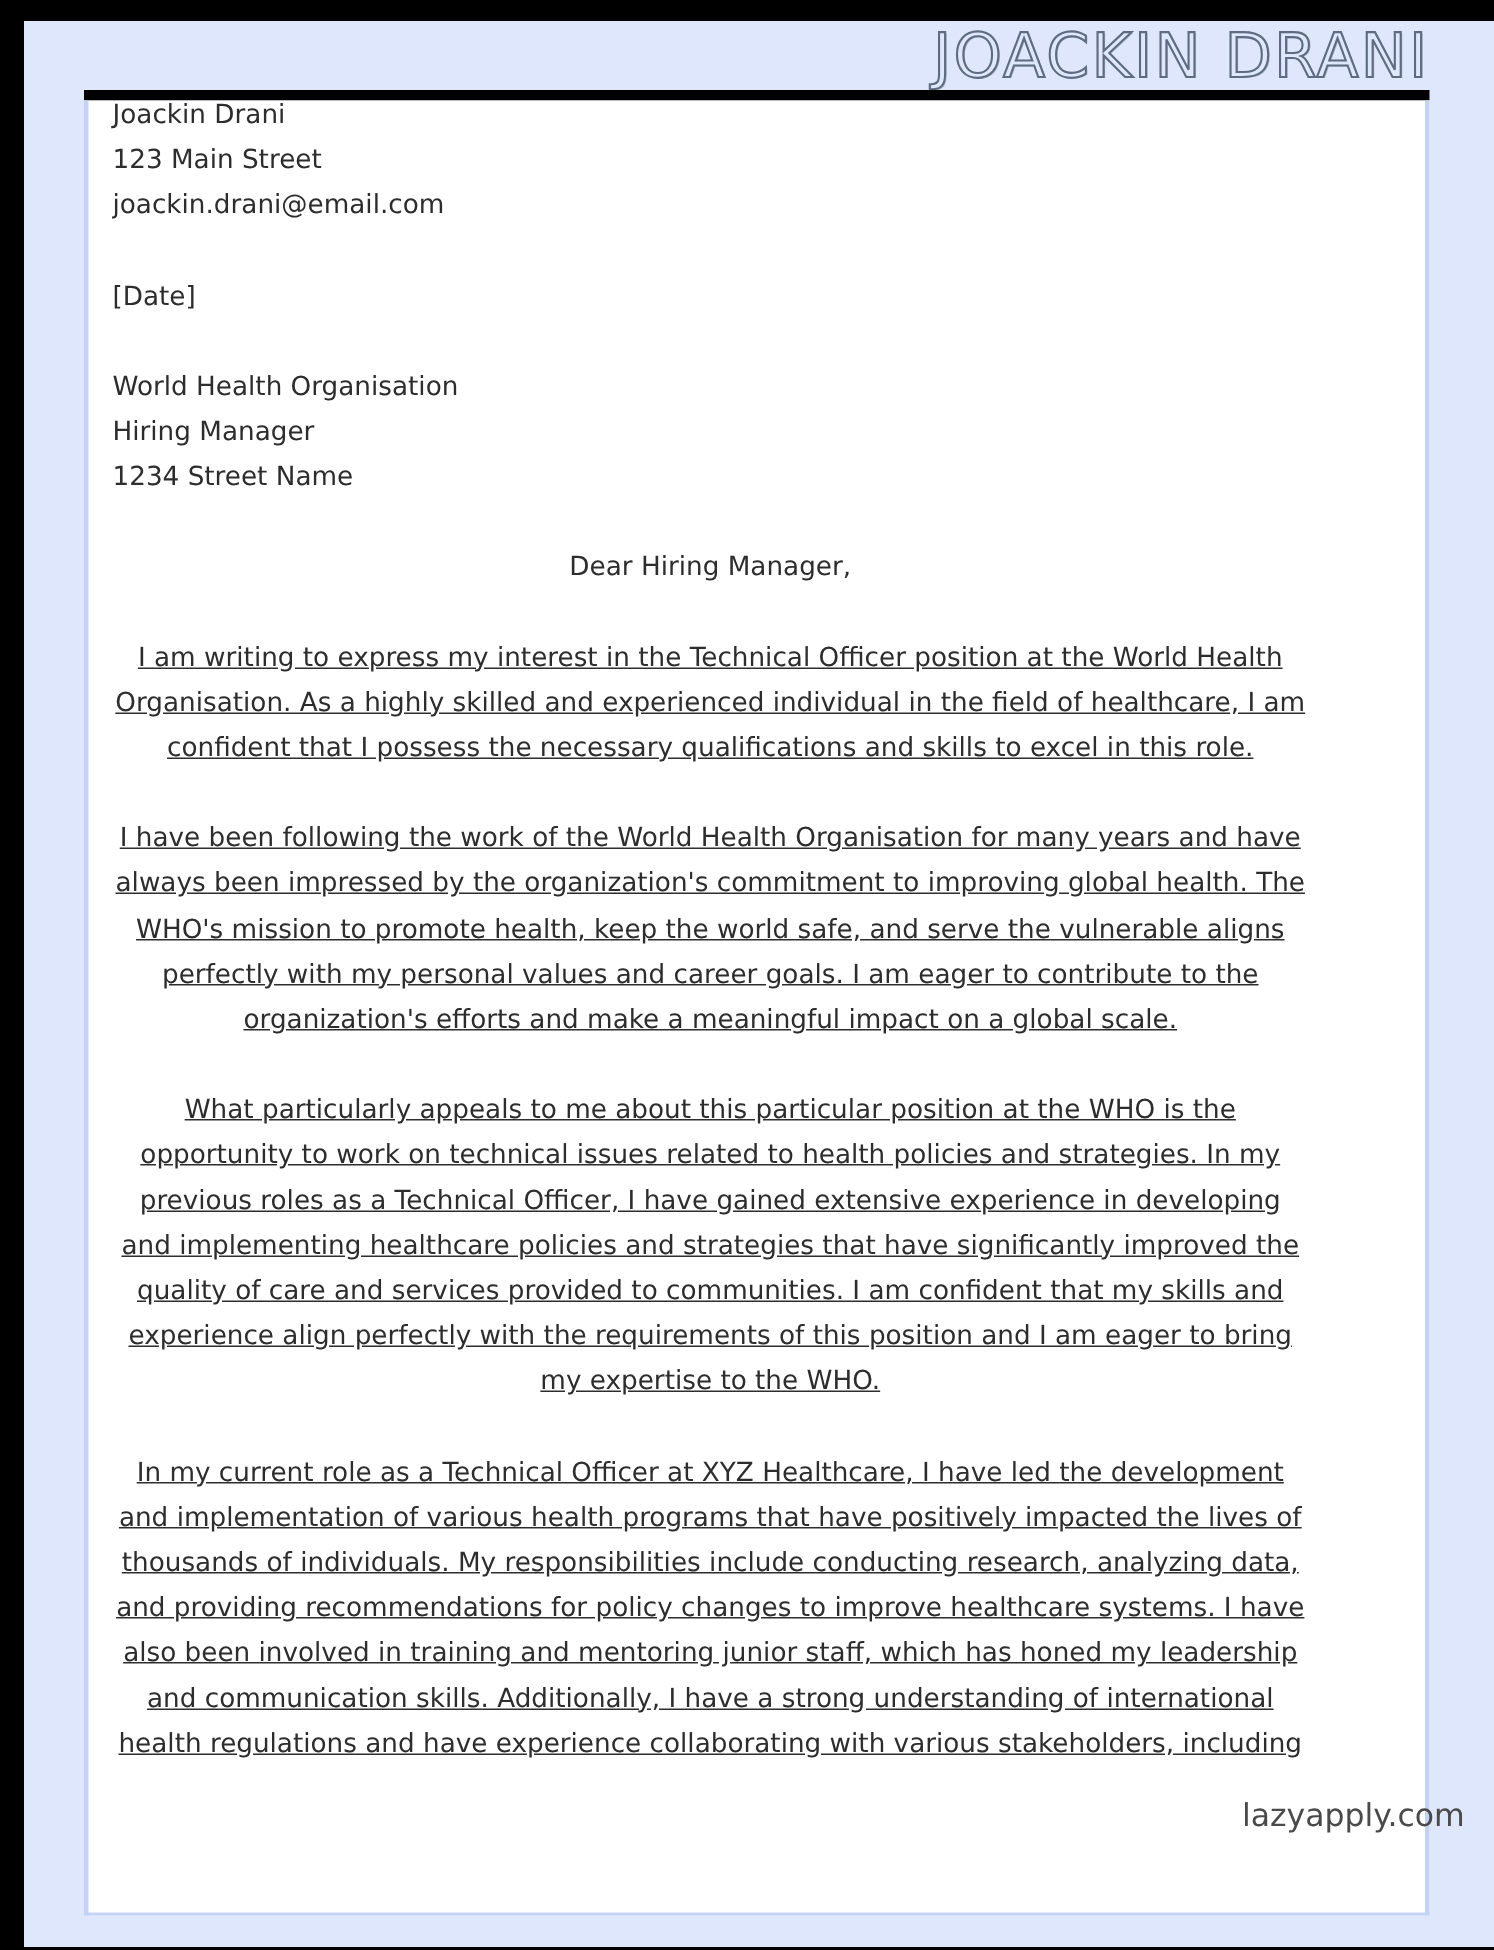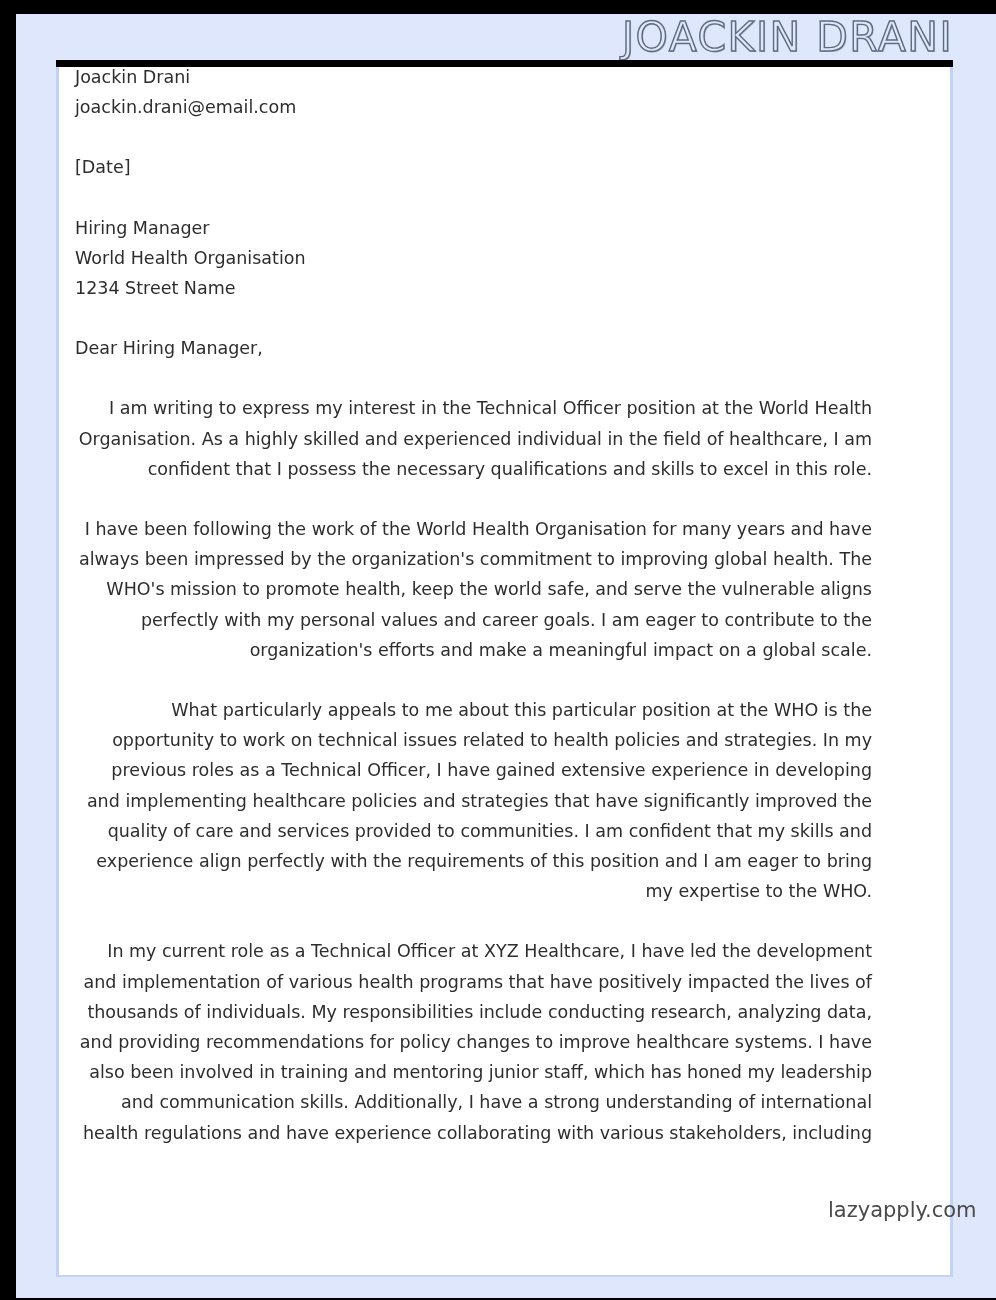--- a/index.html
+++ b/index.html
@@ -100,24 +100,26 @@
   }
   .addr-block {
     margin: 0 0 30px 0;
   }
   .addr-line {
     display: block;
     white-space: nowrap;
   }
   .letter-para {
     margin: 0 0 30px 0;
-    text-align: right;
+    text-align: center;
+    text-decoration: underline;
   }
   .salutation {
     margin: 0 0 30px 0;
+    text-align: center;
   }
   .date-line {
     margin: 16px 0 30px 0;
   }
 
   
   #watermark {
     position: absolute;
     left: 812px;
     top: 1187px;
@@ -140,28 +142,29 @@
     </div>
 
     <div id="masthead-rule"></div>
 
     <div id="page-sheet"></div>
 
     <div id="letter-body">
 
       <div class="addr-block">
         <span class="addr-line">Joackin Drani</span>
+        <span class="addr-line">123 Main Street</span>
         <span class="addr-line">joackin.drani@email.com</span>
       </div>
 
       <div class="date-line">[Date]</div>
 
       <div class="addr-block">
+        <span class="addr-line">World Health Organisation</span>
         <span class="addr-line">Hiring Manager</span>
-        <span class="addr-line">World Health Organisation</span>
         <span class="addr-line">1234 Street Name</span>
       </div>
 
       <div class="salutation">Dear Hiring Manager,</div>
 
       <p class="letter-para">I am writing to express my interest in the Technical Officer position at the World Health Organisation. As a highly skilled and experienced individual in the field of healthcare, I am confident that I possess the necessary qualifications and skills to excel in this role.</p>
       <p class="letter-para">I have been following the work of the World Health Organisation for many years and have always been impressed by the organization's commitment to improving global health. The WHO's mission to promote health, keep the world safe, and serve the vulnerable aligns perfectly with my personal values and career goals. I am eager to contribute to the organization's efforts and make a meaningful impact on a global scale.</p>
       <p class="letter-para">What particularly appeals to me about this particular position at the WHO is the opportunity to work on technical issues related to health policies and strategies. In my previous roles as a Technical Officer, I have gained extensive experience in developing and implementing healthcare policies and strategies that have significantly improved the quality of care and services provided to communities. I am confident that my skills and experience align perfectly with the requirements of this position and I am eager to bring my expertise to the WHO.</p>
       <p class="letter-para">In my current role as a Technical Officer at XYZ Healthcare, I have led the development and implementation of various health programs that have positively impacted the lives of thousands of individuals. My responsibilities include conducting research, analyzing data, and providing recommendations for policy changes to improve healthcare systems. I have also been involved in training and mentoring junior staff, which has honed my leadership and communication skills. Additionally, I have a strong understanding of international health regulations and have experience collaborating with various stakeholders, including</p>
     </div>

